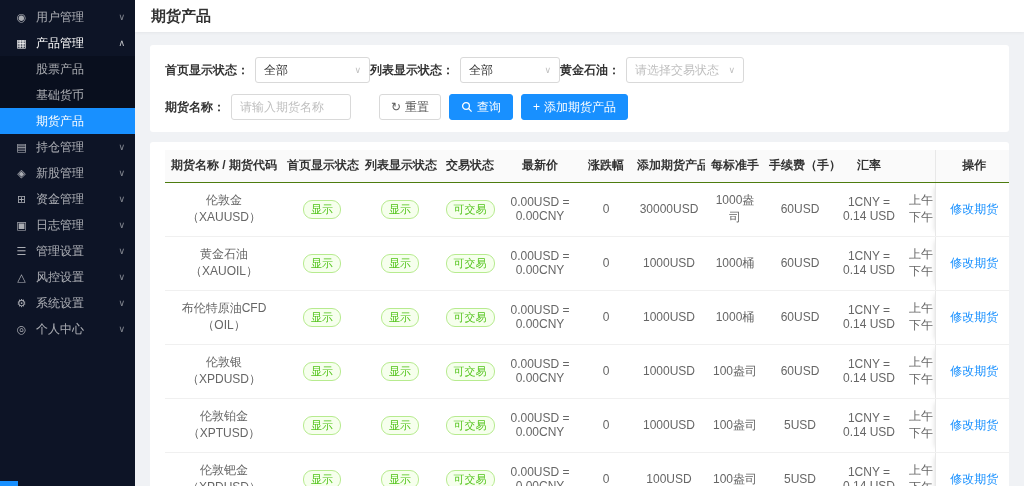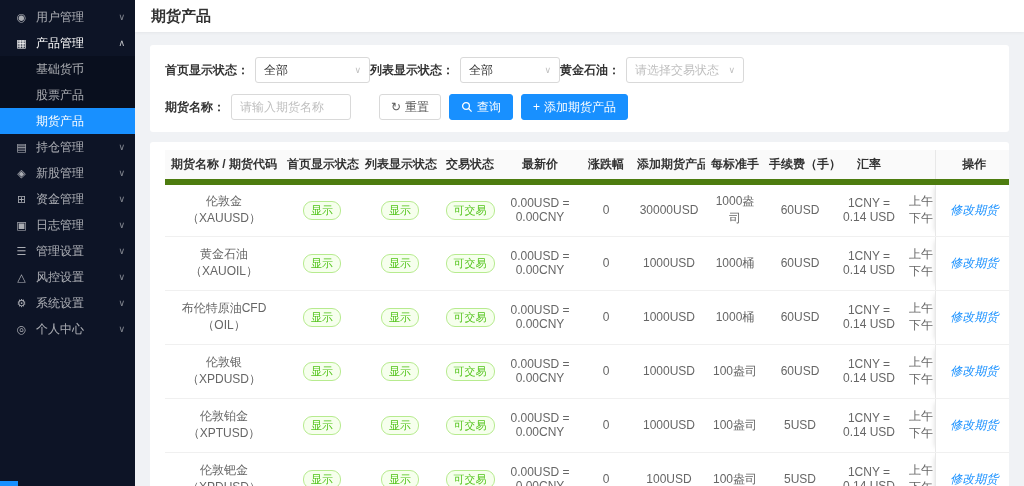--- a/index.html
+++ b/index.html
@@ -50,53 +50,53 @@
     padding:0 11px; cursor:pointer; border:1px solid transparent; white-space:nowrap; }
   .btn-default { background:#fff; border-color:#d9d9d9; color:#595959; }
   .btn-primary { background:#1890ff; border-color:#1890ff; color:#fff; }
   .btn .ico { margin-right:4px; font-size:12px; line-height:1; display:inline-flex; }
   .m-reset { margin-left:28px; } .m-gap { margin-left:8px;align-items:center; }
 
   
   .table-card { padding:8px 15px 0; overflow:hidden; }
   table { width:100%; border-collapse:collapse; table-layout:fixed; }
   thead th { background:#fafafa; height:32px; font-size:12px; color:#333; font-weight:600;
-    border-bottom:6px solid #4d7c0f; padding:0 4px; text-align:center;
+    border-bottom:1px solid #4d7c0f; padding:0 4px; text-align:center;
     white-space:nowrap; overflow:hidden; }
   tbody td { height:54px; font-size:12px; color:#666; text-align:center;
     border-bottom:1px solid #f0f0f0; padding:2px 5px; vertical-align:middle; }
   .badge { display:inline-block; padding:1px 7px; font-size:11px; border-radius:9px;
     color:#52c41a; background:#f6ffed; border:1px solid #b7eb8f; white-space:nowrap; }
   .c-time { text-align:left; overflow:hidden; white-space:nowrap; padding-left:6px; }
   .c-time div { line-height:17px; }
   th.c-action, td.c-action { border-left:1px solid #e8e8e8;
     box-shadow:-5px 0 5px -5px rgba(0,0,0,.15); background-clip:padding-box; }
   td.c-action { background:#fff; }
-  .link { color:#1890ff; cursor:pointer; text-decoration:none; white-space:nowrap;font-style:italic; }
+  .link { color:#1890ff; cursor:pointer; text-decoration:none; white-space:nowrap; }
 </style>
 </head>
 <body>
 
 <div class="app">
 
   <aside class="sidebar">
     <nav>
         <div class="side-item">
           <span class="side-icon">◉</span>
           <span class="side-label">用户管理</span>
           <span class="side-chev">∨</span>
         </div>
         <div class="side-item open">
           <span class="side-icon">▦</span>
           <span class="side-label">产品管理</span>
           <span class="side-chev">∧</span>
         </div>
         <div class="submenu">
+          <div class="sub-item">股票产品</div>
           <div class="sub-item">基础货币</div>
-          <div class="sub-item">股票产品</div>
           <div class="sub-item active">期货产品</div>
         </div>
         <div class="side-item">
           <span class="side-icon">▤</span>
           <span class="side-label">持仓管理</span>
           <span class="side-chev">∨</span>
         </div>
         <div class="side-item">
           <span class="side-icon">◈</span>
           <span class="side-label">新股管理</span>

